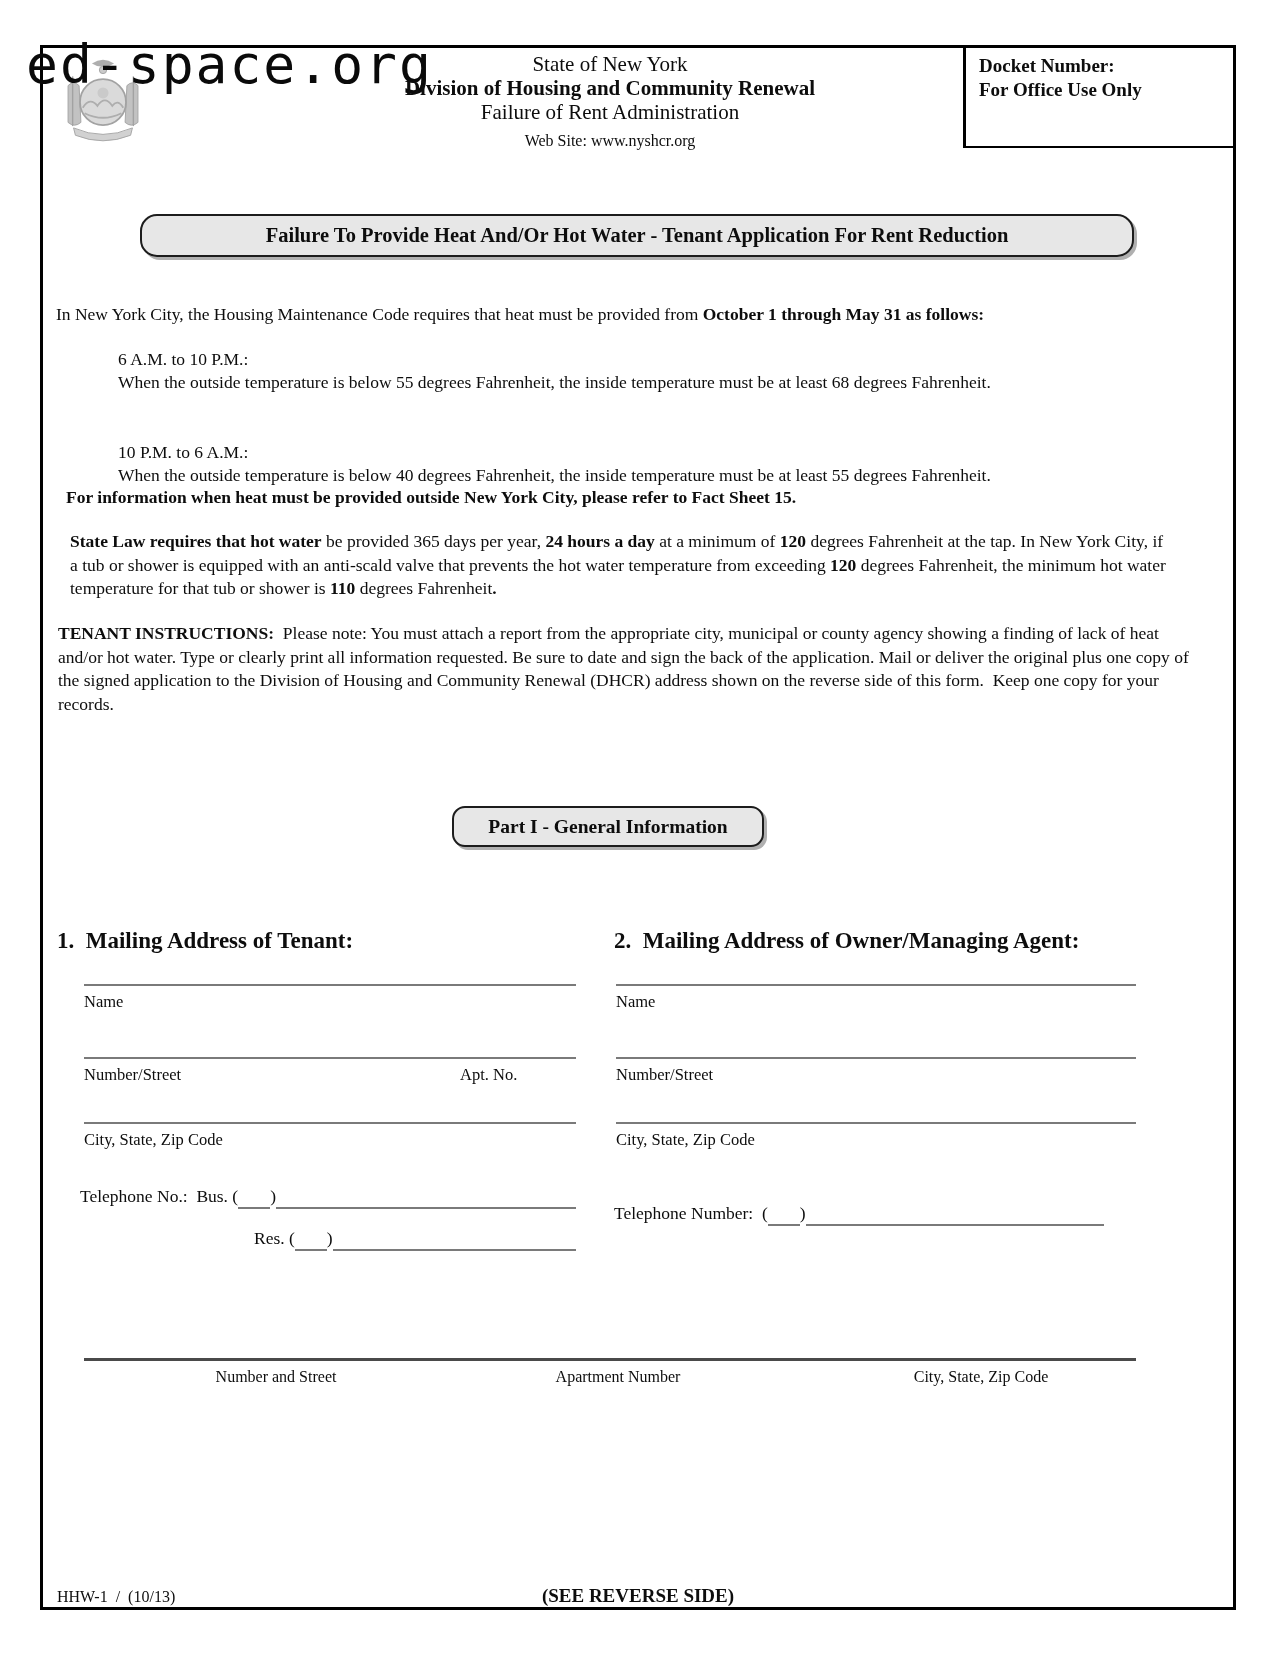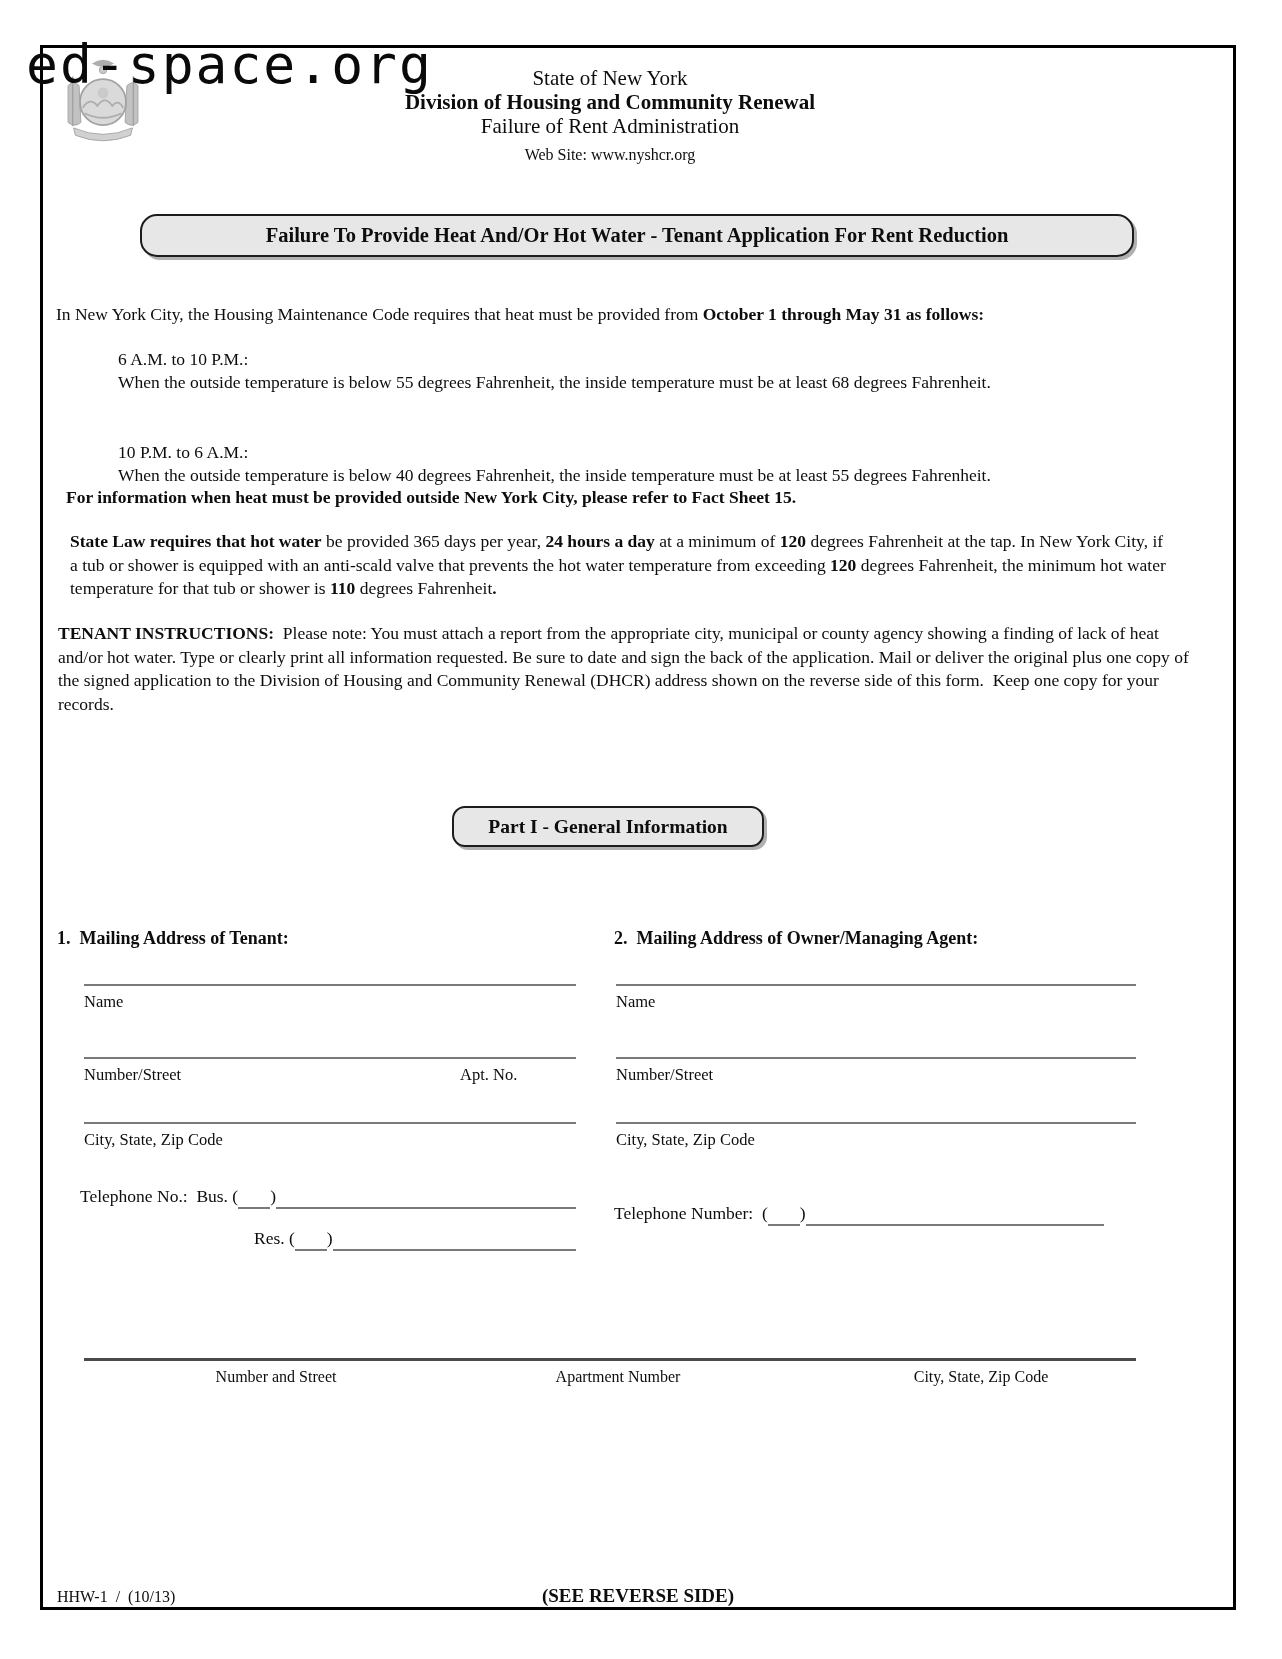--- a/index.html
+++ b/index.html
@@ -2,32 +2,32 @@
 <html><head>
 <meta charset="utf-8">
 <style>
   html,body{margin:0;padding:0;background:#ffffff;}
   body{width:1282px;height:1659px;position:relative;font-family:"Liberation Serif",serif;color:#0d0d0d;}
   .sheet{position:absolute;inset:0;overflow:hidden;}
   .frame{position:absolute;left:40px;top:45px;width:1196px;height:1565px;border:3px solid #000;box-sizing:border-box;}
   .watermark{position:absolute;left:26px;top:34px;font-family:"DejaVu Sans Mono",monospace;font-size:53px;letter-spacing:2px;color:#0a0a0a;white-space:nowrap;}
   .seal{position:absolute;left:55px;top:58px;width:96px;height:92px;opacity:.8;}
   .hdr{position:absolute;left:150px;top:52px;width:920px;text-align:center;line-height:24px;}
-  .hdr .l1{font-size:21px;margin-top:14px;}
+  .hdr .l1{font-size:21px;}
   .hdr .l2{font-size:21px;font-weight:bold;}
   .hdr .l3{font-size:21px;}
   .hdr .l4{font-size:16px;margin-top:5px;}
   .docket{position:absolute;left:963px;top:45px;width:273px;height:103px;border-left:3px solid #000;border-bottom:2px solid #000;box-sizing:border-box;padding:9px 10px 0 13px;font-weight:bold;font-size:19px;line-height:24px;}
   .banner{position:absolute;background:#e7e7e7;border:2px solid #1c1c1c;box-shadow:3px 3px 0 #b0b0b0;box-sizing:border-box;text-align:center;font-weight:bold;}
   .banner.title{left:140px;top:214px;width:994px;height:43px;font-size:20.5px;line-height:39px;border-radius:17px;}
   .banner.part1{left:452px;top:806px;width:312px;height:41px;font-size:19.5px;line-height:37px;border-radius:13px;}
   .para{position:absolute;font-size:17.5px;line-height:23.5px;}
   .nowrap{white-space:nowrap;}
   .b{font-weight:bold;}
-  .item-heading{position:absolute;font-weight:bold;font-size:18px;white-space:nowrap;}
+  .item-heading{position:absolute;font-weight:bold;font-size:23px;white-space:nowrap;}
   .fline{position:absolute;border-bottom:2px solid #7a7a7a;height:0;}
   .flabel{position:absolute;font-size:16.5px;white-space:nowrap;}
   .phone-row{position:absolute;display:flex;align-items:flex-end;font-size:17.5px;white-space:pre;}
   .phone-row .txt{padding-bottom:2px;}
   .short-seg{width:32px;border-bottom:2px solid #7a7a7a;height:20px;}
   .long-seg{flex:1;border-bottom:2px solid #7a7a7a;height:20px;}
   .subject-line{position:absolute;left:84px;top:1358px;width:1052px;border-bottom:3px solid #4a4a4a;height:0;}
   .sub-label{position:absolute;top:1368px;font-size:16px;transform:translateX(-50%);white-space:nowrap;}
   .footer-num{position:absolute;left:57px;top:1588px;font-size:16px;white-space:nowrap;}
   .footer-rev{position:absolute;left:40px;top:1585px;width:1196px;text-align:center;font-weight:bold;font-size:19px;}
@@ -55,20 +55,24 @@
 
   <div class="watermark">ed-space.org</div>
 
   <div class="hdr">
     <div class="l1">State of New York</div>
     <div class="l2">Division of Housing and Community Renewal</div>
     <div class="l3">Failure of Rent Administration</div>
     <div class="l4">Web Site: www.nyshcr.org</div>
   </div>
 
+  <div class="docket">
+    <div>Docket Number:</div>
+    <div>For Office Use Only</div>
+  </div>
 
   <div class="banner title">
     <span>Failure To Provide Heat And/Or Hot Water - Tenant Application For Rent Reduction</span>
   </div>
 
   <div class="para nowrap" style="left:56px;top:303px;"><span>In New York City, the Housing Maintenance Code requires that heat must be provided from </span><span class="b">October 1 through May 31 as follows:</span></div>
 
   <div class="para nowrap" style="left:118px;top:348px;">6 A.M. to 10 P.M.:</div>
   <div class="para nowrap" style="left:118px;top:371px;">When the outside temperature is below 55 degrees Fahrenheit, the inside temperature must be at least 68 degrees Fahrenheit.</div>
 

